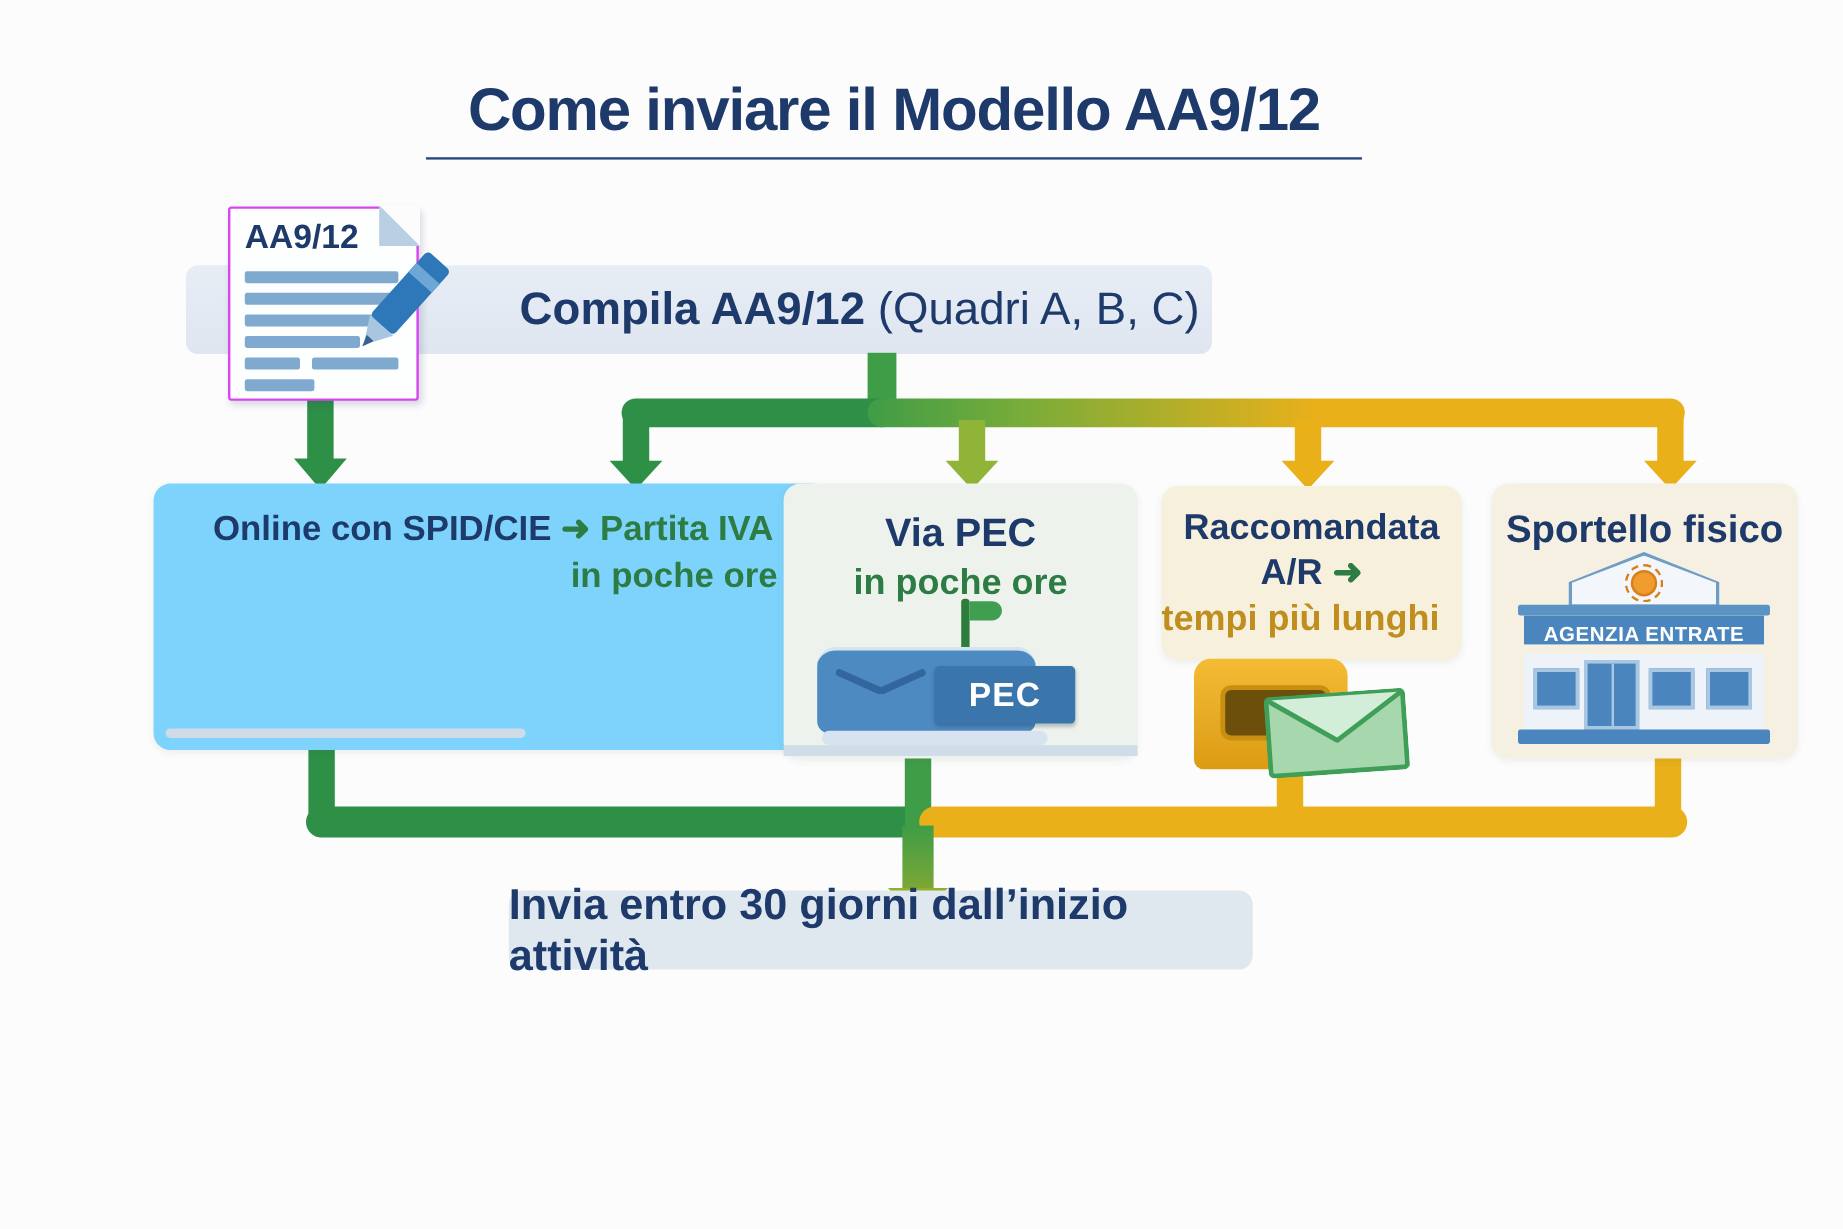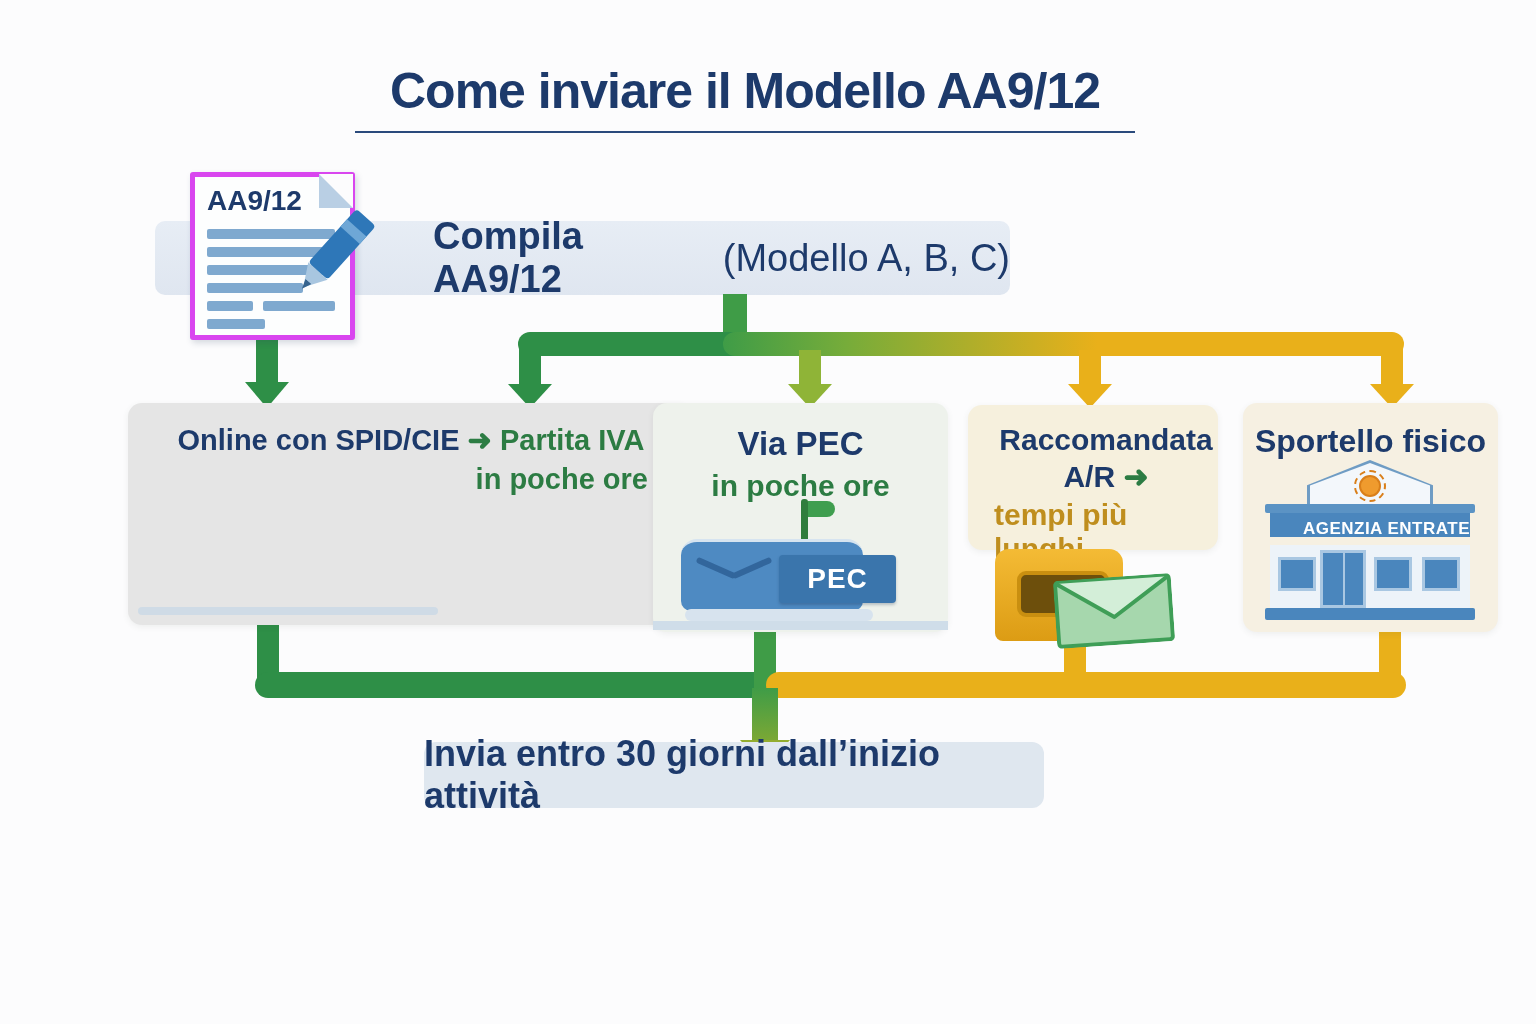--- a/index.html
+++ b/index.html
@@ -14,21 +14,21 @@
 
   
   #compile-banner{left:155px;top:221px;width:855px;height:74px;border-radius:10px;
     background:linear-gradient(#e7edf5,#dfe6f0);display:flex;align-items:center;
     padding-left:278px;box-sizing:border-box;font-size:38px;color:#1d3a6b;}
   #compile-banner .bold{font-weight:bold;}
   #compile-banner .reg{font-weight:normal;white-space:pre;}
 
   
   #doc{left:190px;top:172px;width:155px;height:158px;background:#fdfefe;
-    border:5px solid #d946ef;border-radius:3px;z-index:3;
+    border:2px solid #d946ef;border-radius:3px;z-index:3;
     box-shadow:2px 3px 6px rgba(40,60,90,.18);}
   #doc .fold{position:absolute;right:-3px;top:-3px;width:0;height:0;
     border-top:34px solid #fcfcfd;border-left:34px solid #b9cfe4;}
   #doc .doc-label{position:absolute;left:12px;top:8px;font-size:28px;font-weight:bold;color:#1d3a6b;}
   #doc .ln{position:absolute;left:12px;height:10px;background:#7fa9cf;border-radius:2px;}
   #doc .l1{top:52px;width:128px;}
   #doc .l2{top:70px;width:128px;}
   #doc .l3{top:88px;width:120px;}
   #doc .l4{top:106px;width:96px;}
   #doc .l5{top:124px;width:46px;}
@@ -37,23 +37,23 @@
   #pencil{left:318px;top:204px;width:26px;height:105px;z-index:4;transform:rotate(42deg);}
   #pencil .body{position:absolute;left:0;top:0;width:26px;height:72px;background:#2e77b8;border-radius:4px;}
   #pencil .band{position:absolute;left:0;top:14px;width:26px;height:10px;background:#6ea7d6;}
   #pencil .tip{position:absolute;left:0;top:72px;width:0;height:0;
     border-left:13px solid transparent;border-right:13px solid transparent;border-top:22px solid #a8c6e0;}
   #pencil .lead{position:absolute;left:9px;top:86px;width:8px;height:10px;background:#36648f;
     clip-path:polygon(0 0,100% 0,50% 100%);}
 
   
   .card{border-radius:14px;z-index:2;box-shadow:0 2px 6px rgba(60,80,60,.08);box-sizing:border-box;}
-  #card-online{left:128px;top:403px;width:562px;height:222px;background:#e5e5e5;}
+  #card-online{left:128px;top:403px;width:562px;height:222px;background:#7dd3fc;}
   #card-pec{left:653px;top:403px;width:295px;height:229px;background:#eef2ec;}
-  #card-rac{left:968px;top:405px;width:250px;height:145px;background:#f6f0dd;padding-left:26px;}
+  #card-rac{left:968px;top:405px;width:250px;height:145px;background:#f6f0dd;}
   #card-spo{left:1243px;top:403px;width:255px;height:229px;background:#f6f0e2;}
 
   .navy{color:#1d3a6b;}
   .green-t{color:#2c7c43;}
   .gold-t{color:#bf8e1e;}
 
   #card-online .line1{margin:20px 10px 0 14px;text-align:center;font-size:29px;font-weight:bold;}
   #card-online .line2{margin:6px 42px 0 0;text-align:right;font-size:29px;font-weight:bold;}
   #card-pec .line1{margin:22px 0 0;text-align:center;font-size:33px;font-weight:bold;}
   #card-pec .line2{margin:6px 0 0;text-align:center;font-size:30px;font-weight:bold;}
@@ -109,21 +109,21 @@
   #building .ped-out{position:absolute;left:42px;top:-3px;width:126px;height:46px;background:#6f9cc4;
     clip-path:polygon(50% 0,100% 55%,100% 100%,0 100%,0 55%);}
   #building .ped{position:absolute;left:45px;top:0;width:120px;height:41px;background:#f3f7fb;
     clip-path:polygon(50% 0,100% 55%,100% 100%,0 100%,0 55%);}
   #building .sun{position:absolute;left:94px;top:12px;width:22px;height:22px;background:#ef9b2e;
     border:2px solid #d97f1a;border-radius:50%;box-sizing:border-box;}
   #building .sun::after{content:"";position:absolute;left:-7px;top:-7px;right:-7px;bottom:-7px;
     border:2px dashed #d97f1a;border-radius:50%;}
   #building .cornice{position:absolute;left:0;top:41px;width:210px;height:9px;background:#5b93c4;border-radius:2px;}
   #building .sign{position:absolute;left:5px;top:50px;width:200px;height:24px;background:#4a86bd;
-    color:#fff;font-weight:bold;font-size:17px;text-align:right;line-height:32px;letter-spacing:.5px;}
+    color:#fff;font-weight:bold;font-size:17px;text-align:center;line-height:32px;letter-spacing:.5px;}
   #building .facade{position:absolute;left:5px;top:82px;width:200px;height:63px;background:#edf3f9;}
   #building .win{position:absolute;top:12px;width:38px;height:34px;background:#4a86bd;border:3px solid #a9c7e2;box-sizing:border-box;}
   #building .w1{left:8px;}
   #building .w2{left:104px;}
   #building .w3{left:152px;}
   #building .door{position:absolute;left:50px;top:5px;width:46px;height:58px;background:#4a86bd;
     border:3px solid #a9c7e2;box-sizing:border-box;}
   #building .door::after{content:"";position:absolute;left:50%;top:0;width:2px;height:100%;background:#a9c7e2;}
   #building .bbase{position:absolute;left:0;top:145px;width:210px;height:12px;background:#4a86bd;border-radius:2px;}
 
@@ -199,21 +199,21 @@
     </g>
 
     <g>
       <rect x="752" y="688" width="26" height="54" fill="url(#gradBot)"></rect>
       <polygon points="740,740 790,740 765,768" fill="#93ad2f"></polygon>
     </g>
   </svg>
 
   <div class="abs" id="compile-banner">
     <span class="bold">Compila AA9/12</span>
-      <span class="reg"> (Modello A, B, C)</span>
+      <span class="reg"> (Quadri A, B, C)</span>
   </div>
 
   <div class="abs" id="doc">
     <div class="fold"></div>
     <div class="doc-label">AA9/12</div>
     <div class="ln l1"></div>
     <div class="ln l2"></div>
     <div class="ln l3"></div>
     <div class="ln l4"></div>
     <div class="ln l5"></div>

